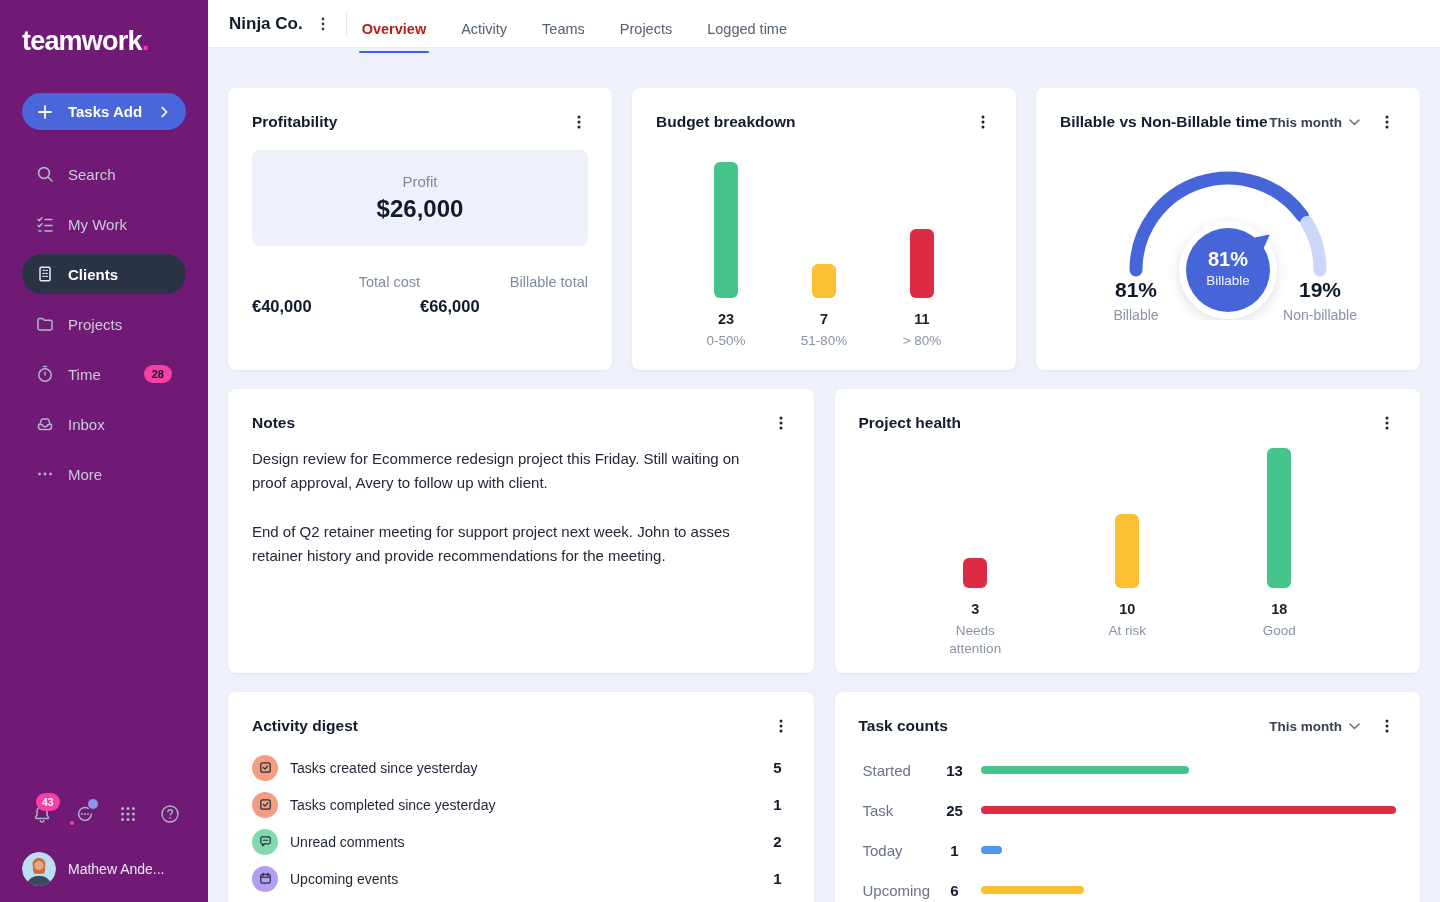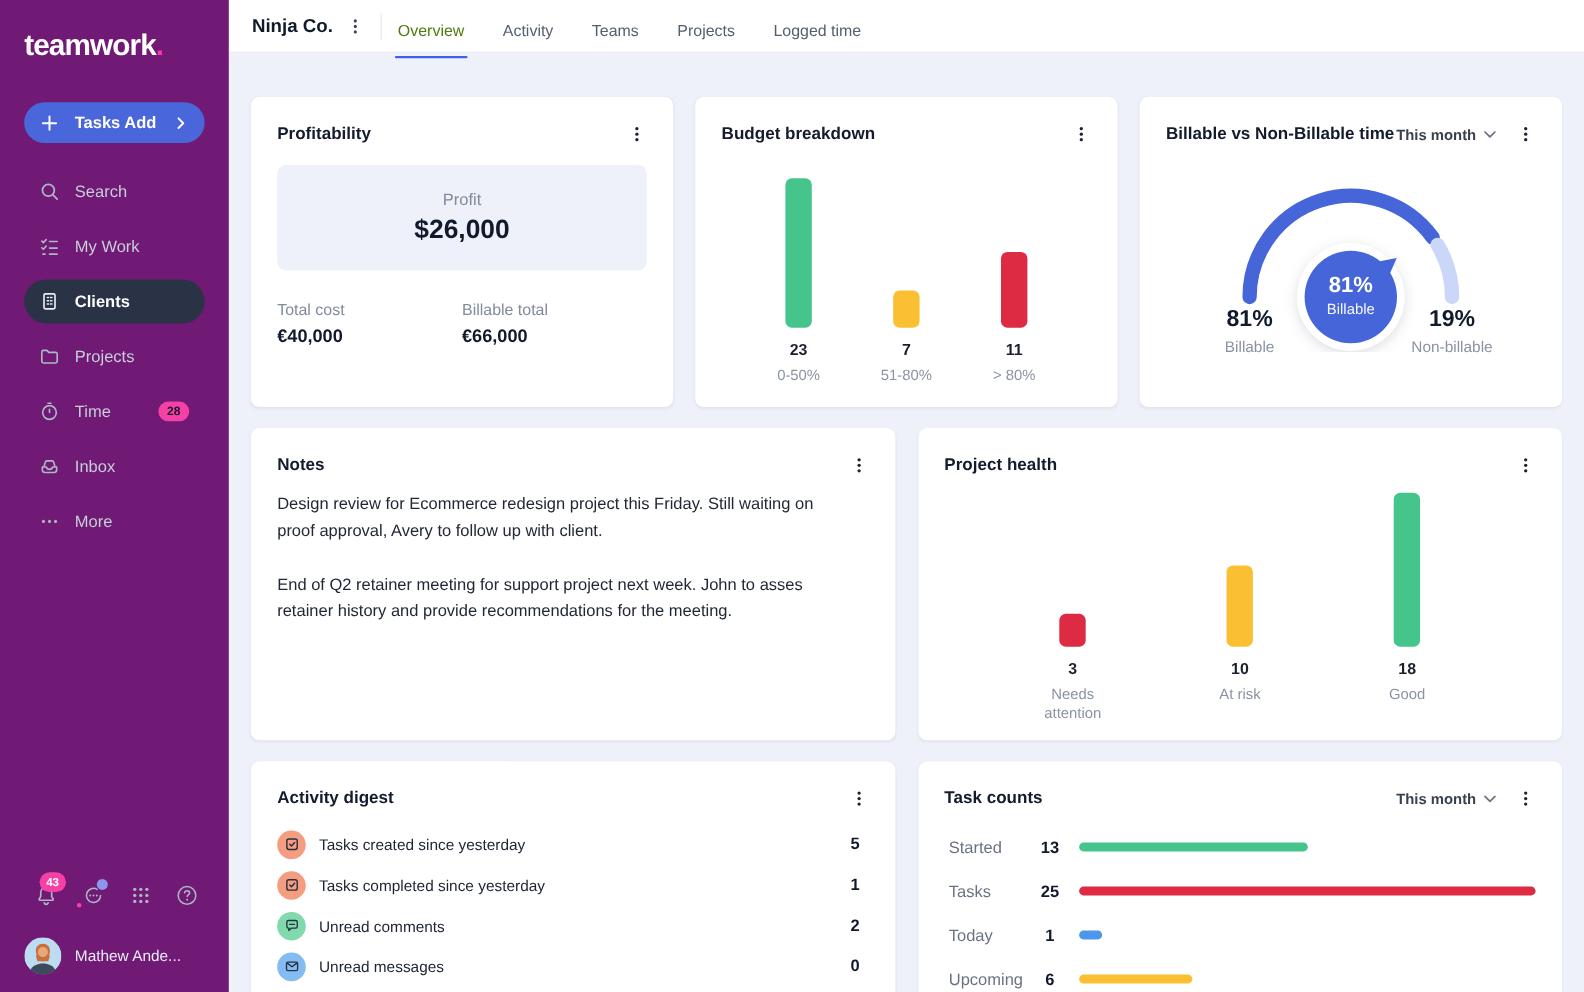--- a/index.html
+++ b/index.html
@@ -29,21 +29,21 @@
   .profile-name { font-size:14px; color:#E8ECF4; }
 
   
   .main { flex:1; display:flex; flex-direction:column; min-width:0;gap:20px; }
   header { height:48px; background:#fff; border-bottom:1px solid #E9ECF2; display:flex; align-items:center; padding:0 21px; flex:0 0 48px; }
   .page-title { font-size:17px; font-weight:700; color:#111A2C; }
   .header-kebab { margin-left:13px; color:#3A4250; cursor:pointer; display:flex; }
   .header-div { width:1px; height:24px; background:#E4E7EE; margin:0 15px 0 16px; }
   .tabs { display:flex; gap:35px; height:48px; }
   .tab { font-size:14.5px; color:#55606F; display:flex; align-items:center; position:relative; cursor:pointer; }
-  .tab.active { color:#4d7c0f; }
+  .tab.active { color:#b91c1c;font-weight:bold; }
   .tab.active::after { content:""; position:absolute; left:-3px; right:-3px; bottom:0; height:2px; background:#3D63E8; border-radius:1px; }
 
   .content { flex:1; padding:20px 20px 0; display:flex; flex-direction:column; gap:19px; overflow:hidden; }
   .row { display:grid; gap:20px;border-radius:13px; }
   .row1 { grid-template-columns:repeat(3,1fr); height:282px; }
   .row2 { grid-template-columns:1fr 1fr; height:284px; gap:21px; }
   .row3 { grid-template-columns:1fr 1fr; flex:1; gap:21px; }
   .card { background:#fff; border-radius:8px; box-shadow:0 1px 3px rgba(16,24,40,.06); padding:24px; position:relative; overflow:hidden; }
   .card-head { display:flex; align-items:center; }
   .card-title { font-size:15.5px; font-weight:700; color:#131B2C; }
@@ -51,21 +51,21 @@
   .kebab { color:#1A2233; cursor:pointer; display:flex; padding:2px; }
   .period { display:flex; align-items:center; gap:7px; font-size:13.5px; font-weight:600; color:#39414F; cursor:pointer; }
   .period svg { color:#6A7383; }
 
   
   .profit-box { margin-top:18px; background:#EEF1F9; border-radius:8px; height:96px; display:flex; flex-direction:column; align-items:center; justify-content:center; gap:5px; }
   .profit-label { font-size:15px; color:#818B9C; }
   .profit-value { font-size:24px; font-weight:700; color:#111A2C; }
   .cost-row { display:flex; margin-top:28px; }
   .cost-col { width:50%; }
-  .cost-label { font-size:14.5px; color:#818B9C; }
+  .cost-label { font-size:14.5px; color:#818B9C;text-align:right; }
   .cost-value { margin-top:7px; font-size:16.5px; font-weight:700; color:#111A2C; }
 
   
   .vchart { display:grid; justify-content:center; }
   .vchart .bar-cell { display:flex; align-items:flex-end; justify-content:center; height:150px; }
   .vbar { width:24px; border-radius:6px; }
   .bar-num { text-align:center; font-size:14.5px; font-weight:700; color:#1A212C; margin-top:13px; }
   .bar-cat { text-align:center; font-size:13.5px; color:#8A93A3; margin-top:5px; line-height:1.35; }
   .vchart.budget { grid-template-columns:repeat(3,96px); column-gap:2px; margin-top:16px; }
   .vchart.health { grid-template-columns:repeat(3,120px); column-gap:32px; margin-top:5px; }
@@ -473,30 +473,20 @@
             <span class="digest-icon" style="background:#82D9AD">
                 <svg width="13" height="13" viewBox="0 0 16 16" fill="none">
                   <path d="M2.2 4c0-1 .8-1.8 1.8-1.8h8c1 0 1.8.8 1.8 1.8v5c0 1-.8 1.8-1.8 1.8H7l-2.6 2.6v-2.6H4c-1 0-1.8-.8-1.8-1.8V4z" stroke="currentColor" stroke-width="1.5" stroke-linejoin="round"></path>
                   <path d="M5.2 6.5h5.6" stroke="currentColor" stroke-width="1.4" stroke-linecap="round"></path>
                 </svg>
               </span>
             <span class="digest-label">Unread comments</span>
             <span class="digest-value">2</span>
           </div>
           <div class="digest-row">
-            <span class="digest-icon" style="background:#83BBF2">
-                <svg width="13" height="13" viewBox="0 0 16 16" fill="none">
-                  <rect x="1.8" y="3.2" width="12.4" height="9.6" rx="1.6" stroke="currentColor" stroke-width="1.5"></rect>
-                  <path d="M2.6 4.4L8 8.4l5.4-4" stroke="currentColor" stroke-width="1.5" stroke-linecap="round" stroke-linejoin="round"></path>
-                </svg>
-              </span>
-            <span class="digest-label">Unread messages</span>
-            <span class="digest-value">0</span>
-          </div>
-          <div class="digest-row">
             <span class="digest-icon" style="background:#B49DF3">
                 <svg width="13" height="13" viewBox="0 0 16 16" fill="none">
                   <rect x="2.2" y="3" width="11.6" height="10.6" rx="2" stroke="currentColor" stroke-width="1.5"></rect>
                   <path d="M5.2 1.6v2.8M10.8 1.6v2.8M2.4 6.4h11.2" stroke="currentColor" stroke-width="1.5" stroke-linecap="round"></path>
                 </svg>
               </span>
             <span class="digest-label">Upcoming events</span>
             <span class="digest-value">1</span>
           </div>
         </div>
@@ -525,21 +515,21 @@
         </div>
         <div class="tasks">
           <div class="task-row">
             <span class="task-label">Started</span>
             <span class="task-value">13</span>
             <span class="task-track">
                 <span class="task-bar" style="width:50.2%;background:#45C58C;display:block"></span>
               </span>
           </div>
           <div class="task-row">
-            <span class="task-label">Tasks</span>
+            <span class="task-label">Task</span>
             <span class="task-value">25</span>
             <span class="task-track">
                 <span class="task-bar" style="width:100%;background:#DC2B43;display:block"></span>
               </span>
           </div>
           <div class="task-row">
             <span class="task-label">Today</span>
             <span class="task-value">1</span>
             <span class="task-track">
                 <span class="task-bar" style="width:5.2%;background:#4D96EC;display:block"></span>

